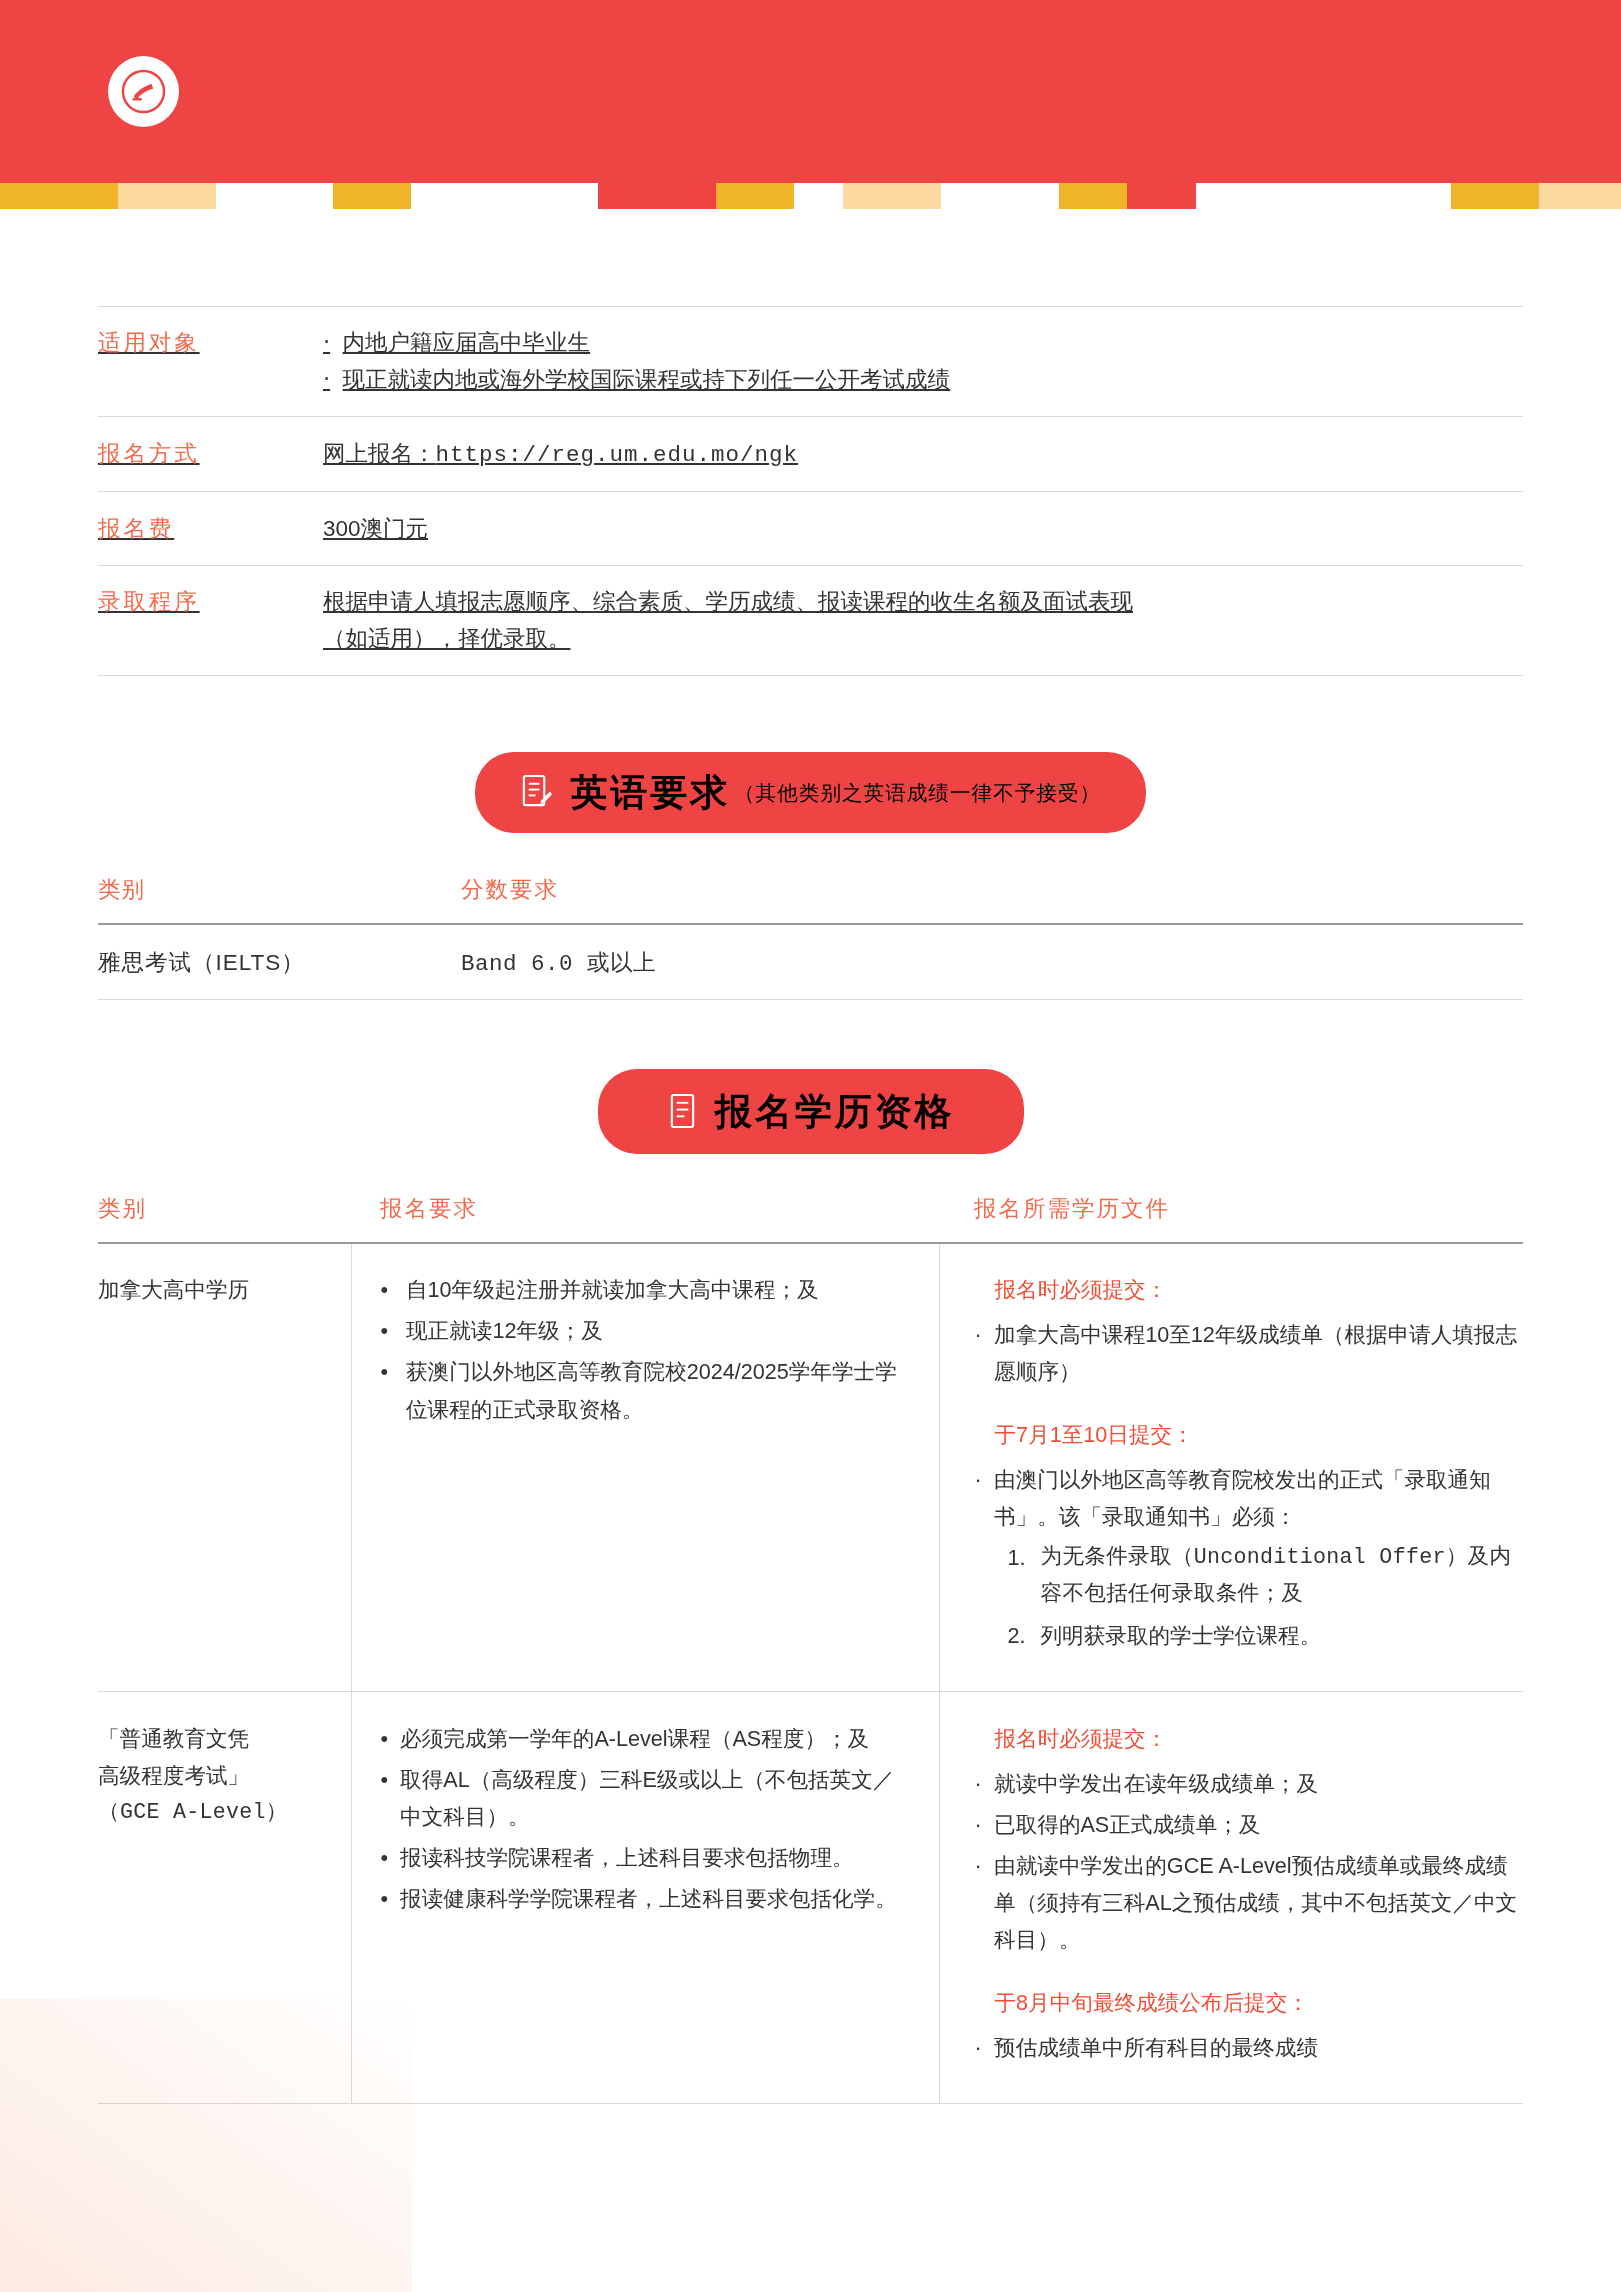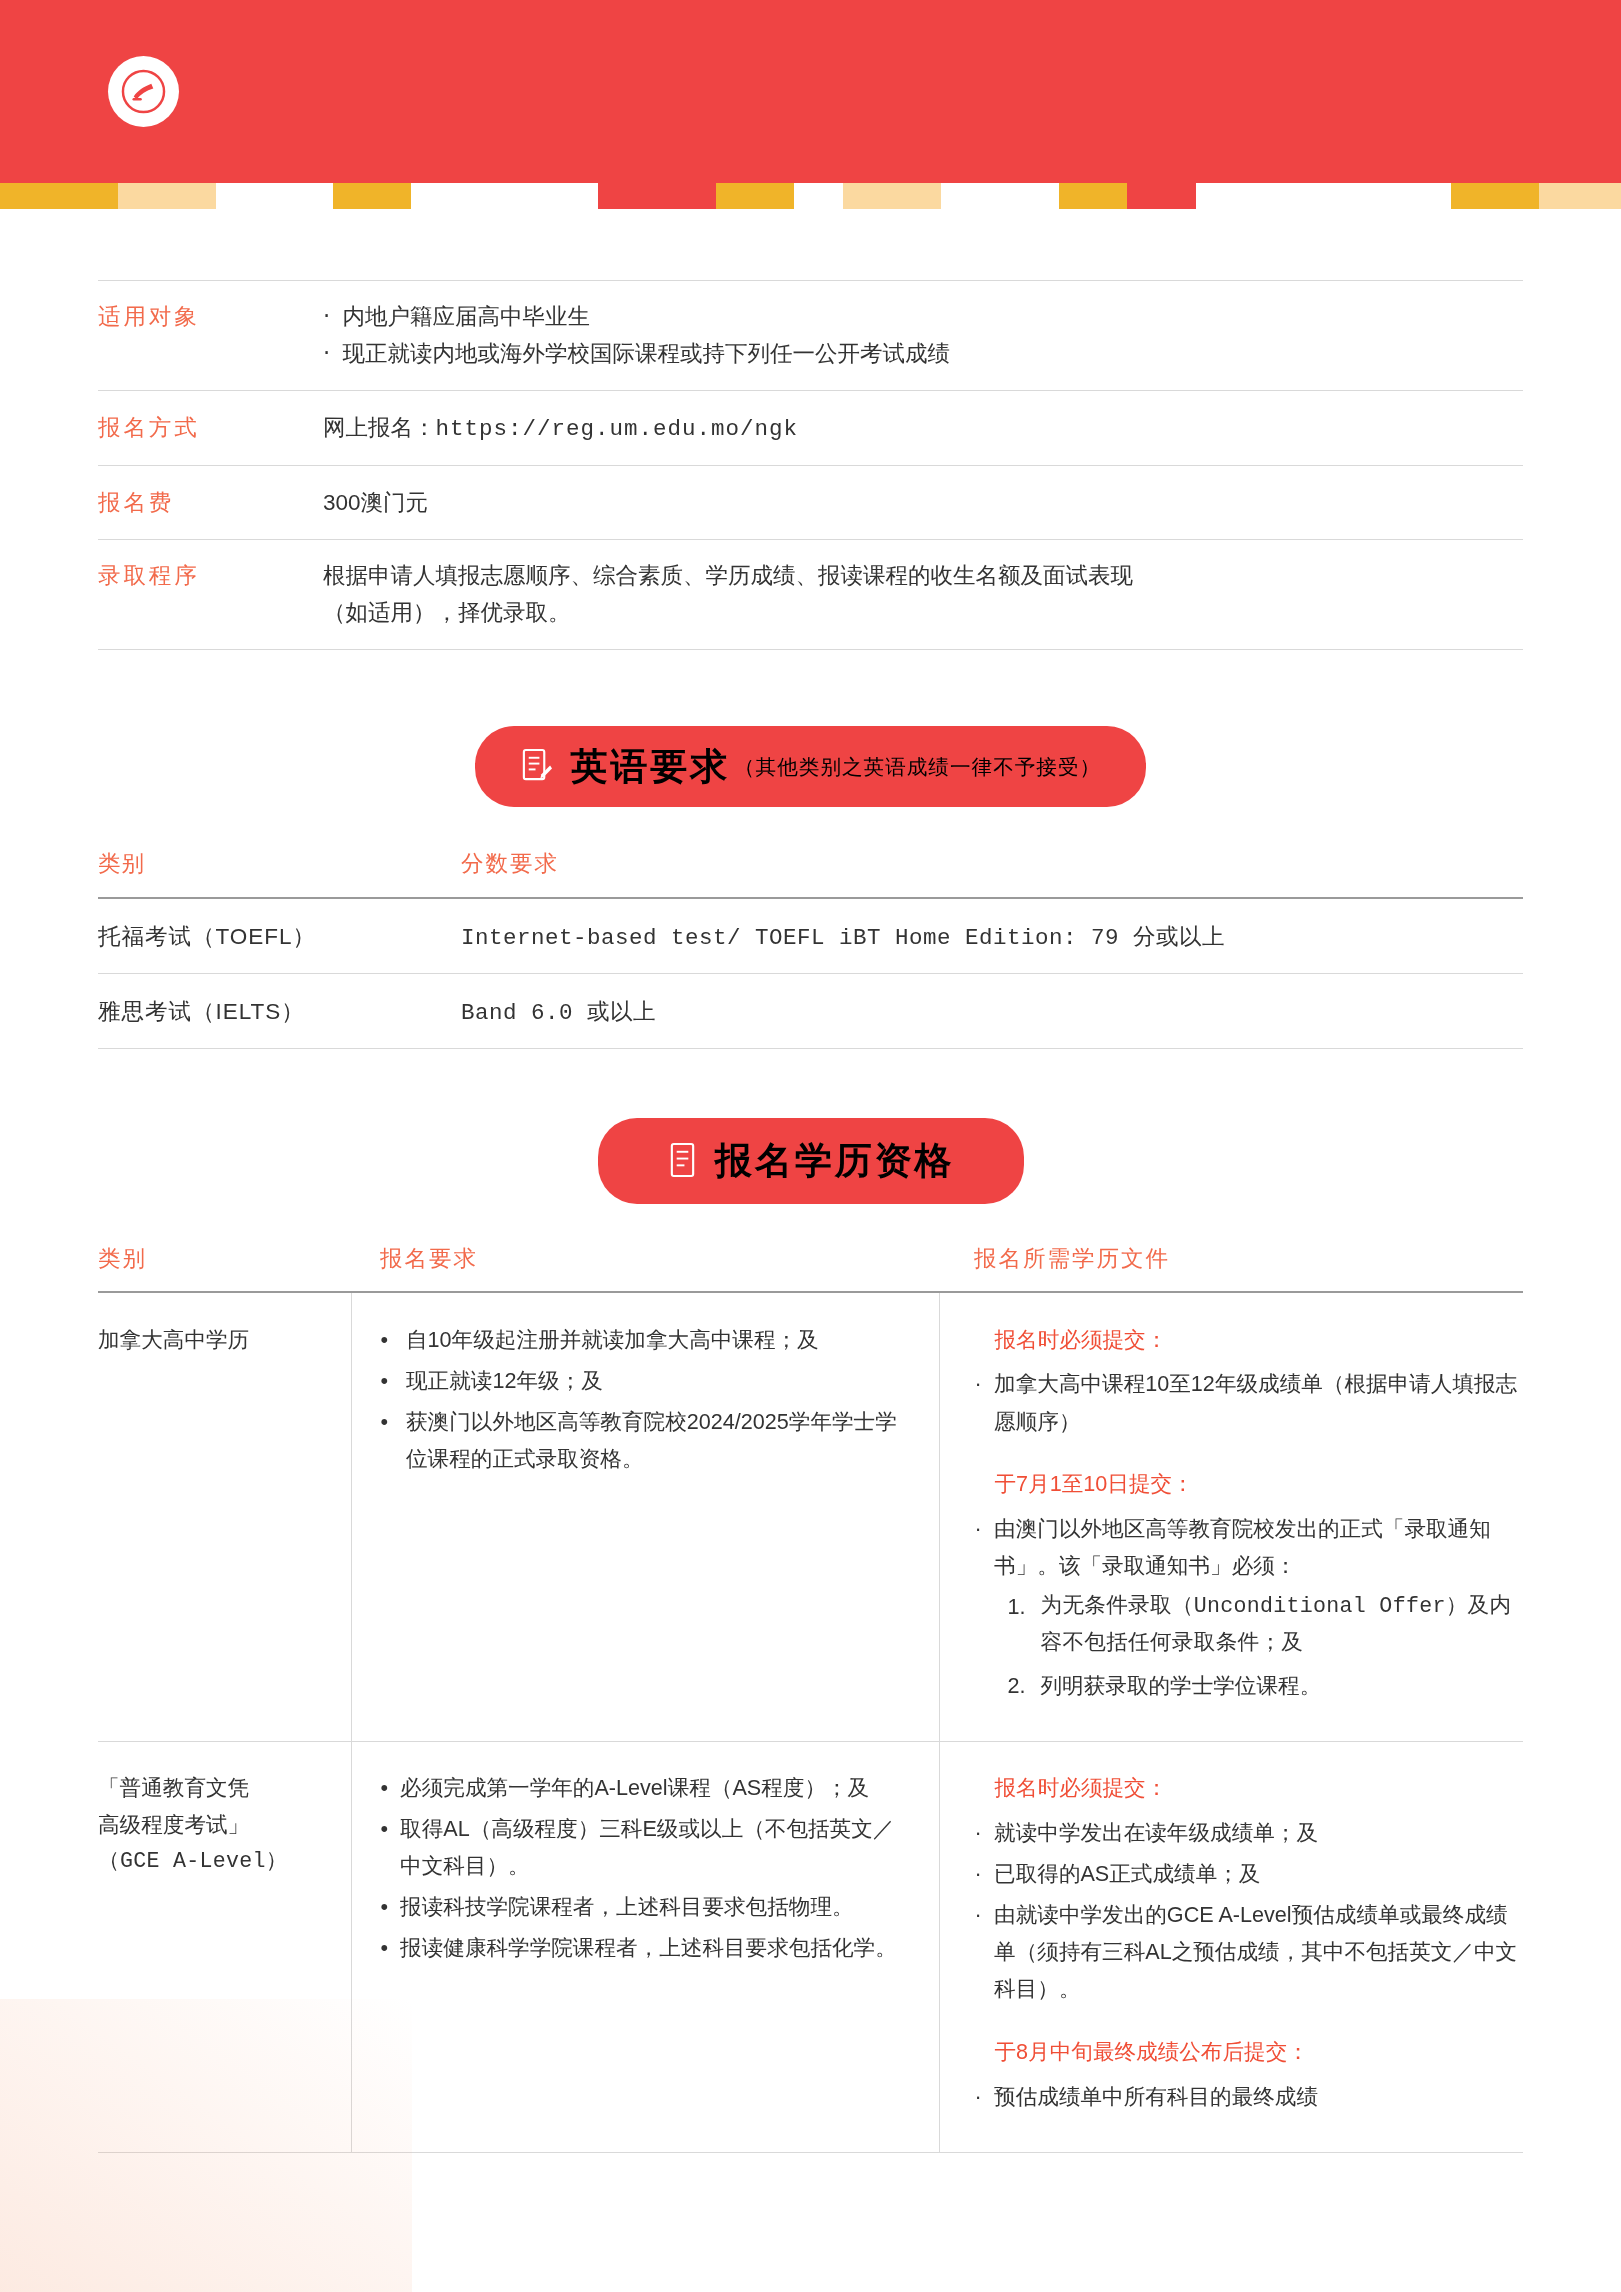--- a/index.html
+++ b/index.html
@@ -60,21 +60,22 @@
   
   .page {
     padding: 0 98px;
     box-sizing: border-box;
   }
 
   
   .info-table {
     width: 100%;
     border-collapse: collapse;
-    margin-top: 71px;
+    margin-top: 97px;
+    text-decoration: underline;
   }
   .info-table tr { border-bottom: 1px solid #d9d9d9; }
   .info-table tr:first-child { border-top: 1px solid #d9d9d9; }
   .info-table td {
     padding: 17.6px 0 17.6px 0;
     vertical-align: top;
     font-size: 22.5px;
     line-height: 1.65;
   }
   .info-label {
@@ -294,24 +295,20 @@
     </div>
   </div>
 
   <table class="eng-table">
     <tbody>
         <tr>
       <th class="col-cat">类别</th>
       <th>分数要求</th>
     </tr>
     <tr>
-      <td class="col-cat">托福考试（TOEFL）</td>
-      <td class="mono">Internet-based test/ TOEFL iBT Home Edition: 79 分或以上</td>
-    </tr>
-    <tr>
       <td class="col-cat">雅思考试（IELTS）</td>
       <td class="mono">Band 6.0 或以上</td>
     </tr>
   </tbody>
     </table>
 
   <div class="pill-wrap" style="margin-top:69px;">
     <div class="pill" style="padding:17.6px 69px;">
       <span class="pill-icon">
         <svg width="31" height="39" viewBox="0 0 32 40">

